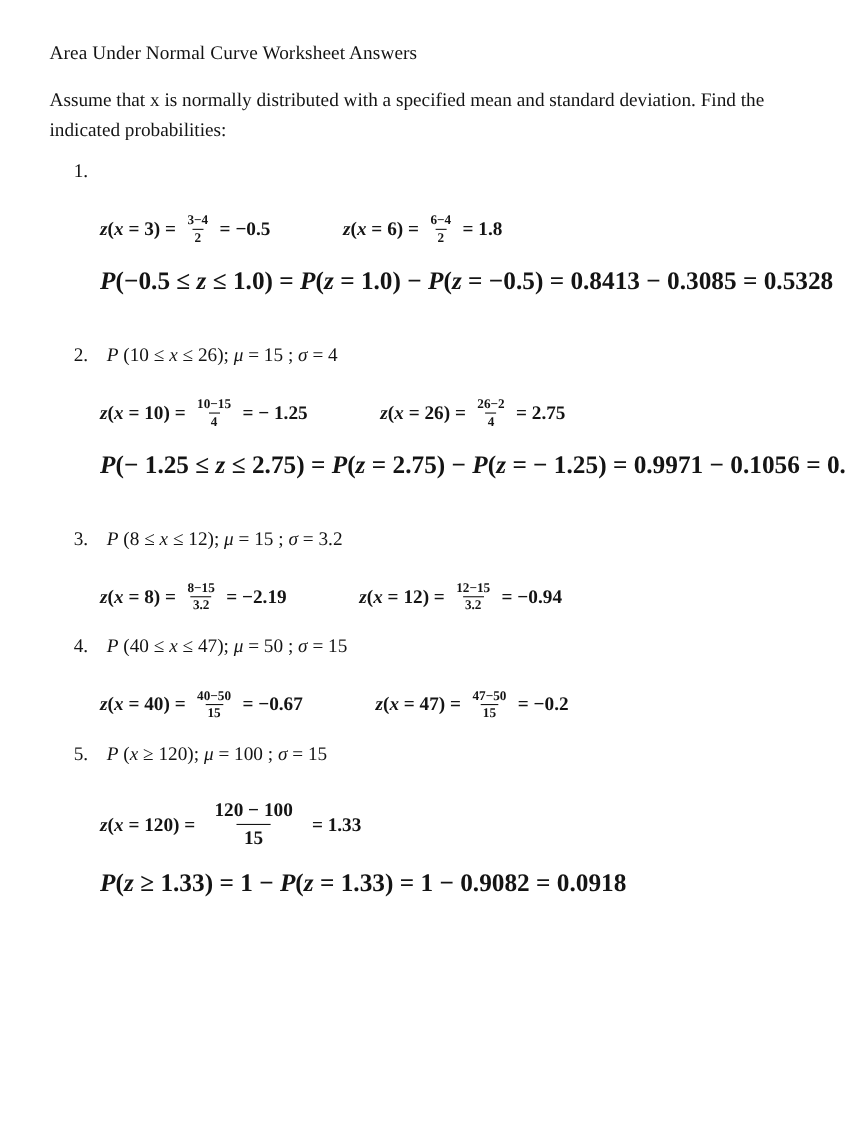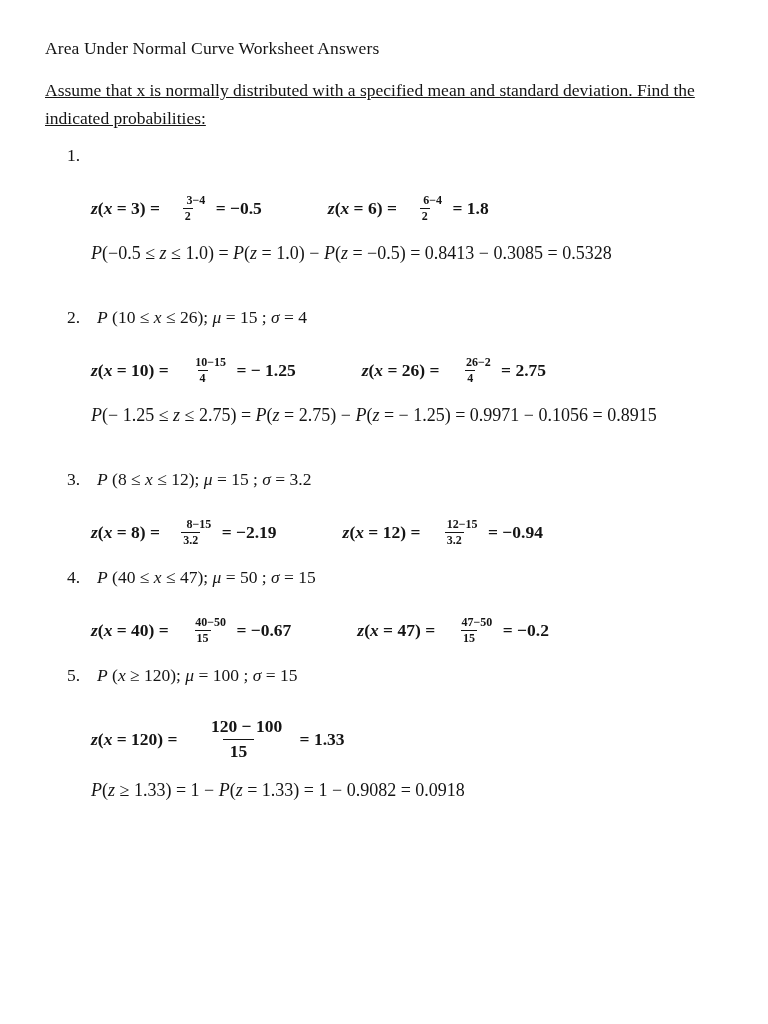--- a/index.html
+++ b/index.html
@@ -21,21 +21,20 @@
     font-size: 17.5px;
     font-weight: normal;
     margin: 0 0 17px 0;
     letter-spacing: 0.1px;
   }
   .intro {
     font-size: 17.5px;
     line-height: 1.6;
     max-width: 672px;
     margin: 0 0 13px 0;
-    text-decoration: underline;
   }
   .problem { padding-left: 22px; }
   .statement-row {
     display: flex;
     font-size: 17.5px;
     white-space: nowrap;
     margin-bottom: 24px;
   }
   .pnum { width: 30px; flex: 0 0 30px; }
   .z-row {
@@ -53,33 +52,34 @@
     display: inline-flex;
     flex-direction: column;
     align-items: center;
     vertical-align: middle;
     font-size: 12px;
     line-height: 1.2;
     margin: 0 4px;
     transform: translateY(-2px);
   }
   .frac .den { border-top: 1.2px solid #141414; padding: 0 2px; }
-  .frac .num { padding: 0 2px; margin-left: 16px; }
+  .frac .num { padding: 0 2px; }
   .frac-large {
     font-size: 17.5px;
     line-height: 1.35;
     margin: 0 6px;
   }
   .frac-large .num, .frac-large .den { padding: 0 7px; }
   .z-row-large { min-height: 62px; margin-bottom: 8px; }
   .answer {
     padding-left: 24px;
-    font-size: 18px;
+    font-size: 23px;
     white-space: nowrap;
     margin-bottom: 43px;
+    font-weight: bold;
   }
   .answer-tight { margin-bottom: 0; }
   i { font-style: italic; }
 </style>
 </head>
 <body>
 
 <div class="page">
 
   <h1 class="title">Area Under Normal Curve Worksheet Answers</h1>

